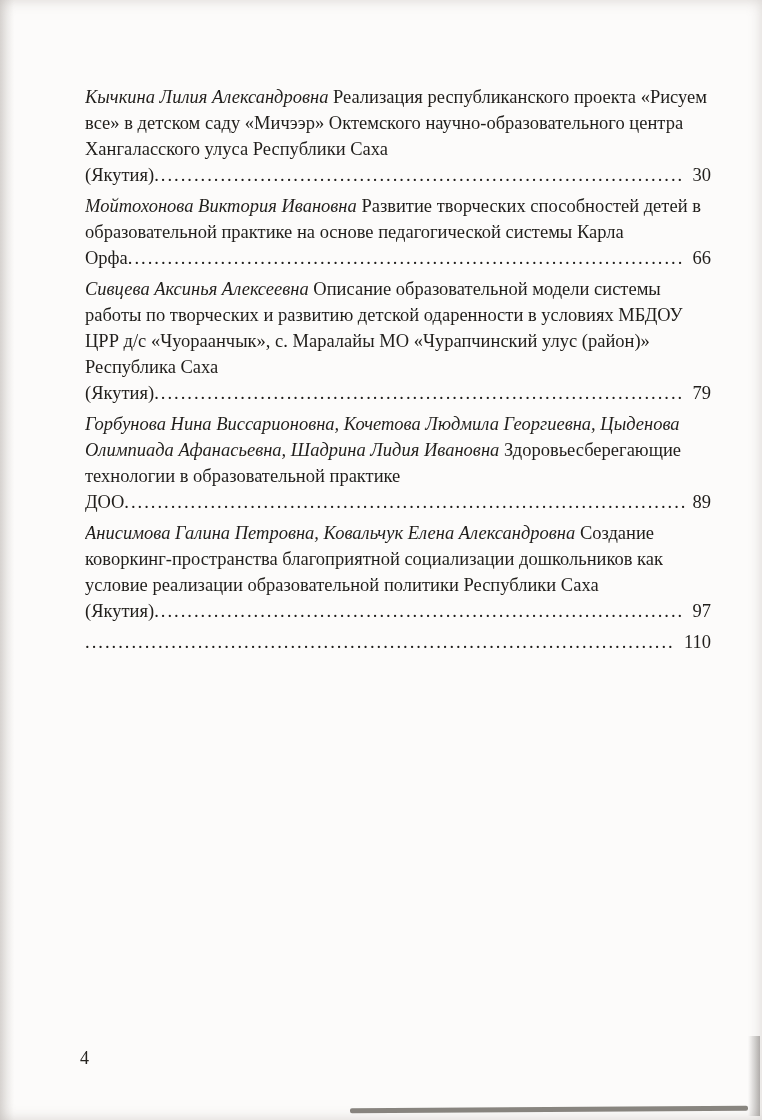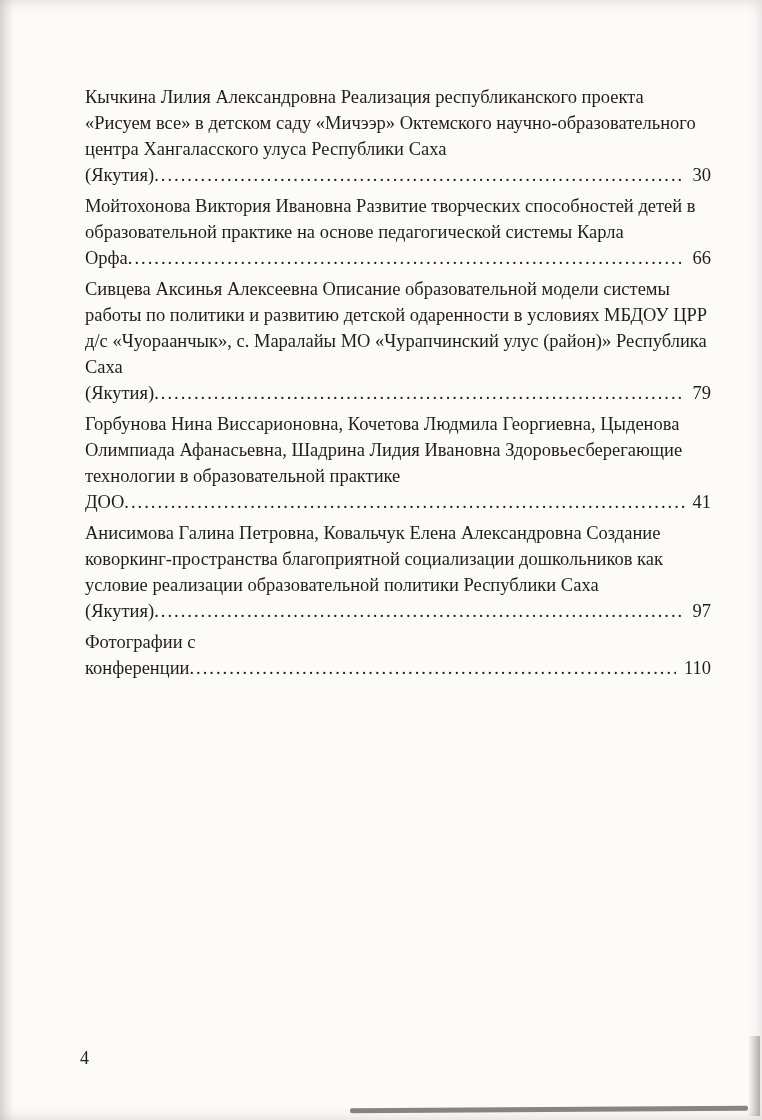--- a/index.html
+++ b/index.html
@@ -31,21 +31,21 @@
     text-align: left;
   }
   .entry {
     position: relative;
     margin-bottom: 5px;
   }
   .entry-text {
     margin: 0;
     overflow: hidden; 
   }
-  .authors { }
+  .authors { font-style: italic; }
   .dots {
     white-space: nowrap;
     letter-spacing: 2px;
     color: #201e1b;
   }
   .dots::after {
     content: "....................................................................................................................................................................................";
   }
   .pagenum {
     position: absolute;
@@ -101,37 +101,37 @@
         <span class="pagenum">30</span>
       </div>
 
   <div class="entry">
         <p class="entry-text"><span class="authors">Мойтохонова Виктория Ивановна </span><span class="title">Развитие творческих способностей детей в образовательной практике на основе педагогической системы Карла Орфа</span><span class="dots"></span></p>
         <span class="pagenum">66</span>
       </div>
 
 
   <div class="entry">
-        <p class="entry-text"><span class="authors">Сивцева Аксинья Алексеевна </span><span class="title">Описание образовательной модели системы работы по политики и развитию детской одаренности в условиях МБДОУ ЦРР д/с «Чуораанчык», с. Маралайы МО «Чурапчинский улус (район)» Республика Саха (Якутия)</span><span class="dots"></span></p>
+        <p class="entry-text"><span class="authors">Сивцева Аксинья Алексеевна </span><span class="title">Описание образовательной модели системы работы по творческих и развитию детской одаренности в условиях МБДОУ ЦРР д/с «Чуораанчык», с. Маралайы МО «Чурапчинский улус (район)» Республика Саха (Якутия)</span><span class="dots"></span></p>
         <span class="pagenum">79</span>
       </div>
 
 
   <div class="entry">
         <p class="entry-text"><span class="authors">Горбунова Нина Виссарионовна, Кочетова Людмила Георгиевна, Цыденова Олимпиада Афанасьевна, Шадрина Лидия Ивановна </span><span class="title">Здоровьесберегающие технологии в образовательной практике ДОО</span><span class="dots"></span></p>
-        <span class="pagenum">41</span>
+        <span class="pagenum">89</span>
       </div>
 
   <div class="entry">
         <p class="entry-text"><span class="authors">Анисимова Галина Петровна, Ковальчук Елена Александровна </span><span class="title">Создание коворкинг-пространства благоприятной социализации дошкольников как условие реализации образовательной политики Республики Саха (Якутия)</span><span class="dots"></span></p>
         <span class="pagenum">97</span>
       </div>
 
 
   <div class="entry">
-        <p class="entry-text"><span class="authors"></span><span class="title">Фотографии с конференции</span><span class="dots"></span></p>
+        <p class="entry-text"><span class="authors"></span><span class="dots"></span></p>
         <span class="pagenum">110</span>
       </div>
 </div>
   <div class="footer-num">4</div>
   <div class="edge-streak"></div>
   <div class="edge-corner"></div>
 </div>
 
 </body></html>

